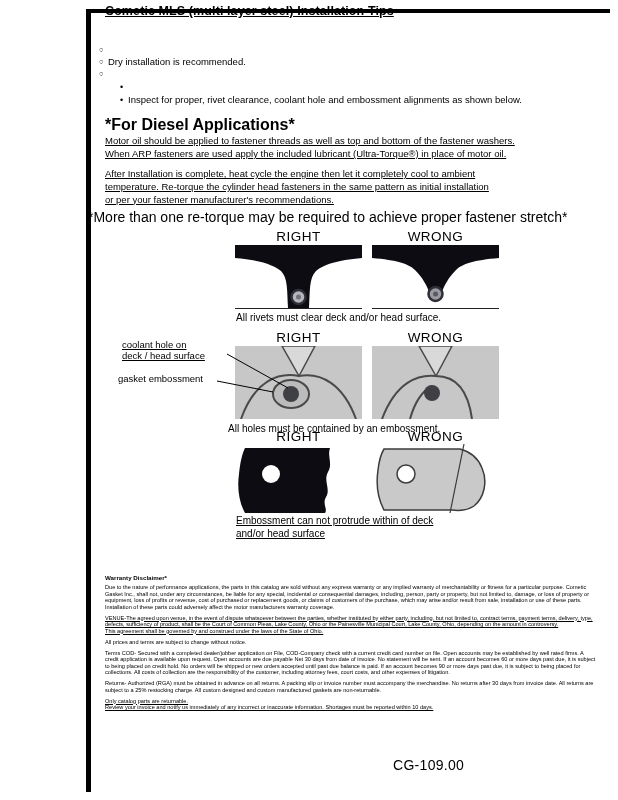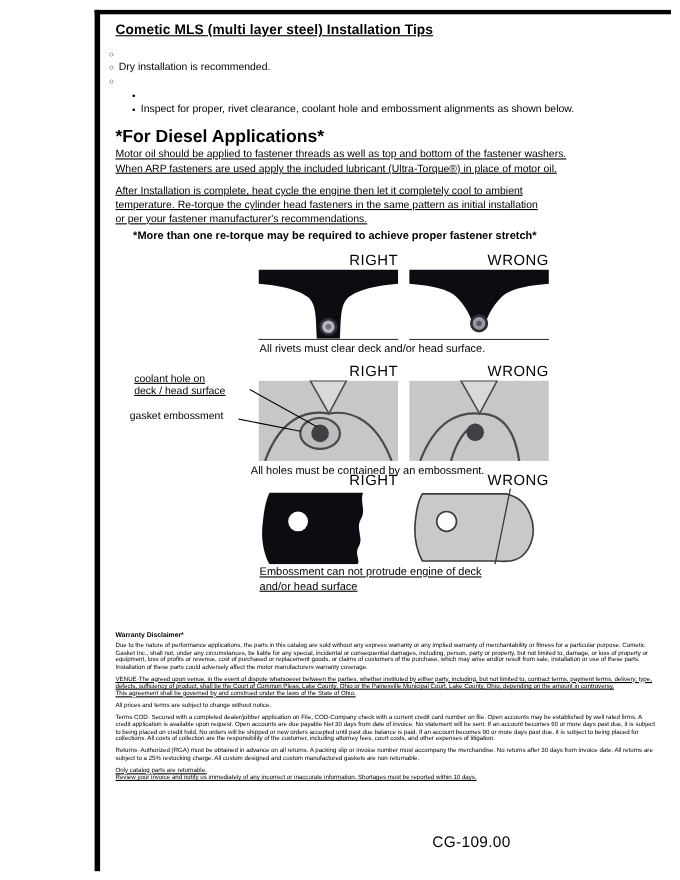--- a/index.html
+++ b/index.html
@@ -1,32 +1,32 @@
 <!DOCTYPE html>
 <html><head>
 <meta charset="utf-8">
 <style>
   html,body{margin:0;padding:0;}
   body{width:618px;height:800px;position:relative;background:#ffffff;color:#000;
        font-family:"Liberation Sans",sans-serif;overflow:hidden;}
   .abs{position:absolute;}
   .frame-top{left:86px;top:9px;width:524px;height:4px;background:#000;}
   .frame-left{left:86px;top:9px;width:5px;height:783px;background:#000;}
-  .title{left:105px;top:20px;font-size:12.5px;font-weight:bold;text-decoration:underline;letter-spacing:.1px;}
+  .title{left:105px;top:4px;font-size:12.5px;font-weight:bold;text-decoration:underline;letter-spacing:.1px;}
   .tips{left:99px;top:44px;width:486px;font-size:9.5px;line-height:12px;}
   .tip{display:flex;}
   .tip .mark{flex:0 0 9px;width:9px;font-size:7.5px;}
   .tip.sub{margin-left:21px;margin-top:1px;}
   .tip.sub .mark{flex-basis:8px;width:8px;font-size:9px;}
   .h-diesel{left:105px;top:116px;font-size:16px;font-weight:bold;}
   .para{left:105px;width:500px;font-size:9.5px;line-height:12.8px;}
   .p1{top:135px;}
   .p2{top:168px;}
-  .note{left:121px;top:209px;font-size:10px;font-weight:bold;}
-  .fig-head{width:127px;text-align:right;font-size:13.5px;letter-spacing:.5px;}
+  .note{left:88px;top:209px;font-size:14px;}
+  .fig-head{width:127px;text-align:center;font-size:13.5px;letter-spacing:.5px;}
   .caption{font-size:10px;line-height:12.5px;}
   .preline{white-space:pre-line;text-decoration:underline;}
   .img{display:block;}
   .img.bordered{border-bottom:1.5px solid #222;}
   .side-label{font-size:9.5px;line-height:11px;}
   .warranty{left:105px;top:574px;width:492px;}
   .w-head{font-size:6.2px;font-weight:bold;margin-bottom:3px;}
   .w-p{font-size:5.6px;line-height:6.5px;margin-bottom:4.5px;}
   .doc-code{left:393px;top:757px;font-size:14px;letter-spacing:.3px;}
 </style>
@@ -113,21 +113,21 @@
   <rect width="127" height="69" fill="#ffffff"></rect>
   <path d="M10,4 H95 C92,12 98,20 93,28 C88,37 96,45 91,53 C87,60 93,65 90,69 H10 C4,58 2,44 4,30 C5,19 7,10 10,4 Z" fill="#0c0c12"></path>
   <circle cx="36" cy="30" r="9" fill="#ffffff"></circle>
 </svg>
 <svg class="abs img" style="left:372px;top:444px;" width="127" height="69" viewBox="0 0 127 69">
   <rect width="127" height="69" fill="#ffffff"></rect>
   <path d="M12,5 H88 C100,8 106,14 110,24 C116,38 112,54 102,62 C96,66 88,67 80,66 H12 C6,55 4,40 6,26 C7,17 9,10 12,5 Z" fill="#c9c9c9" stroke="#3c3c3c" stroke-width="1.5"></path>
   <path d="M92,0 L78,69" fill="none" stroke="#3c3c3c" stroke-width="1.2"></path>
   <circle cx="34" cy="30" r="9" fill="#ffffff" stroke="#3c3c3c" stroke-width="1.5"></circle>
 </svg>
-<div class="abs caption preline" style="left:236px;top:515px;">Embossment can not protrude engine of deck
+<div class="abs caption preline" style="left:236px;top:515px;">Embossment can not protrude within of deck
 and/or head surface</div>
 
 <div class="abs warranty">
   <div class="w-head">Warranty Disclaimer*</div>
   <div class="w-p">Due to the nature of performance applications, the parts in this catalog are sold without any express warranty or any implied warranty of merchantability or fitness for a particular purpose.  Cometic Gasket Inc., shall not, under any circumstances, be liable for any special, incidental or consequential damages, including, person, party or property, but not limited to, damage, or loss of property or equipment, loss of profits or revenue, cost of purchased or replacement goods, or claims of customers of the purchase, which may arise and/or result from sale, installation or use of these parts.  Installation of these parts could adversely affect the motor manufacturers warranty coverage.</div>
   <div class="w-p preline">VENUE-The agreed upon venue, in the event of dispute whatsoever between the parties, whether instituted by either party, including, but not limited to, contract terms, payment terms, delivery, type, defects, sufficiency of product, shall be the Court of Common Pleas, Lake County, Ohio or the Painesville Municipal Court, Lake County, Ohio, depending on the amount in controversy.
 This agreement shall be governed by and construed under the laws of the State of Ohio.</div>
   <div class="w-p">All prices and terms are subject to change without notice.</div>
   <div class="w-p">Terms COD- Secured with a completed dealer/jobber application on File, COD-Company check with a current credit card number on file.  Open accounts may be established by well rated firms.  A credit application is available upon request.  Open accounts are due payable Net 30 days from date of invoice.  No statement will be sent.  If an account becomes 60 or more days past due, it is subject to being placed on credit hold.  No orders will be shipped or new orders accepted until past due balance is paid.  If an account becomes 90 or more days past due, it is subject to being placed for collections.  All costs of collection are the responsibility of the customer, including attorney fees, court costs, and other expenses of litigation.</div>
   <div class="w-p">Returns- Authorized (RGA) must be obtained in advance on all returns.  A packing slip or invoice number must accompany the merchandise.  No returns after 30 days from invoice date.  All returns are subject to a 25% restocking charge.  All custom designed and custom manufactured gaskets are non-returnable.</div>

